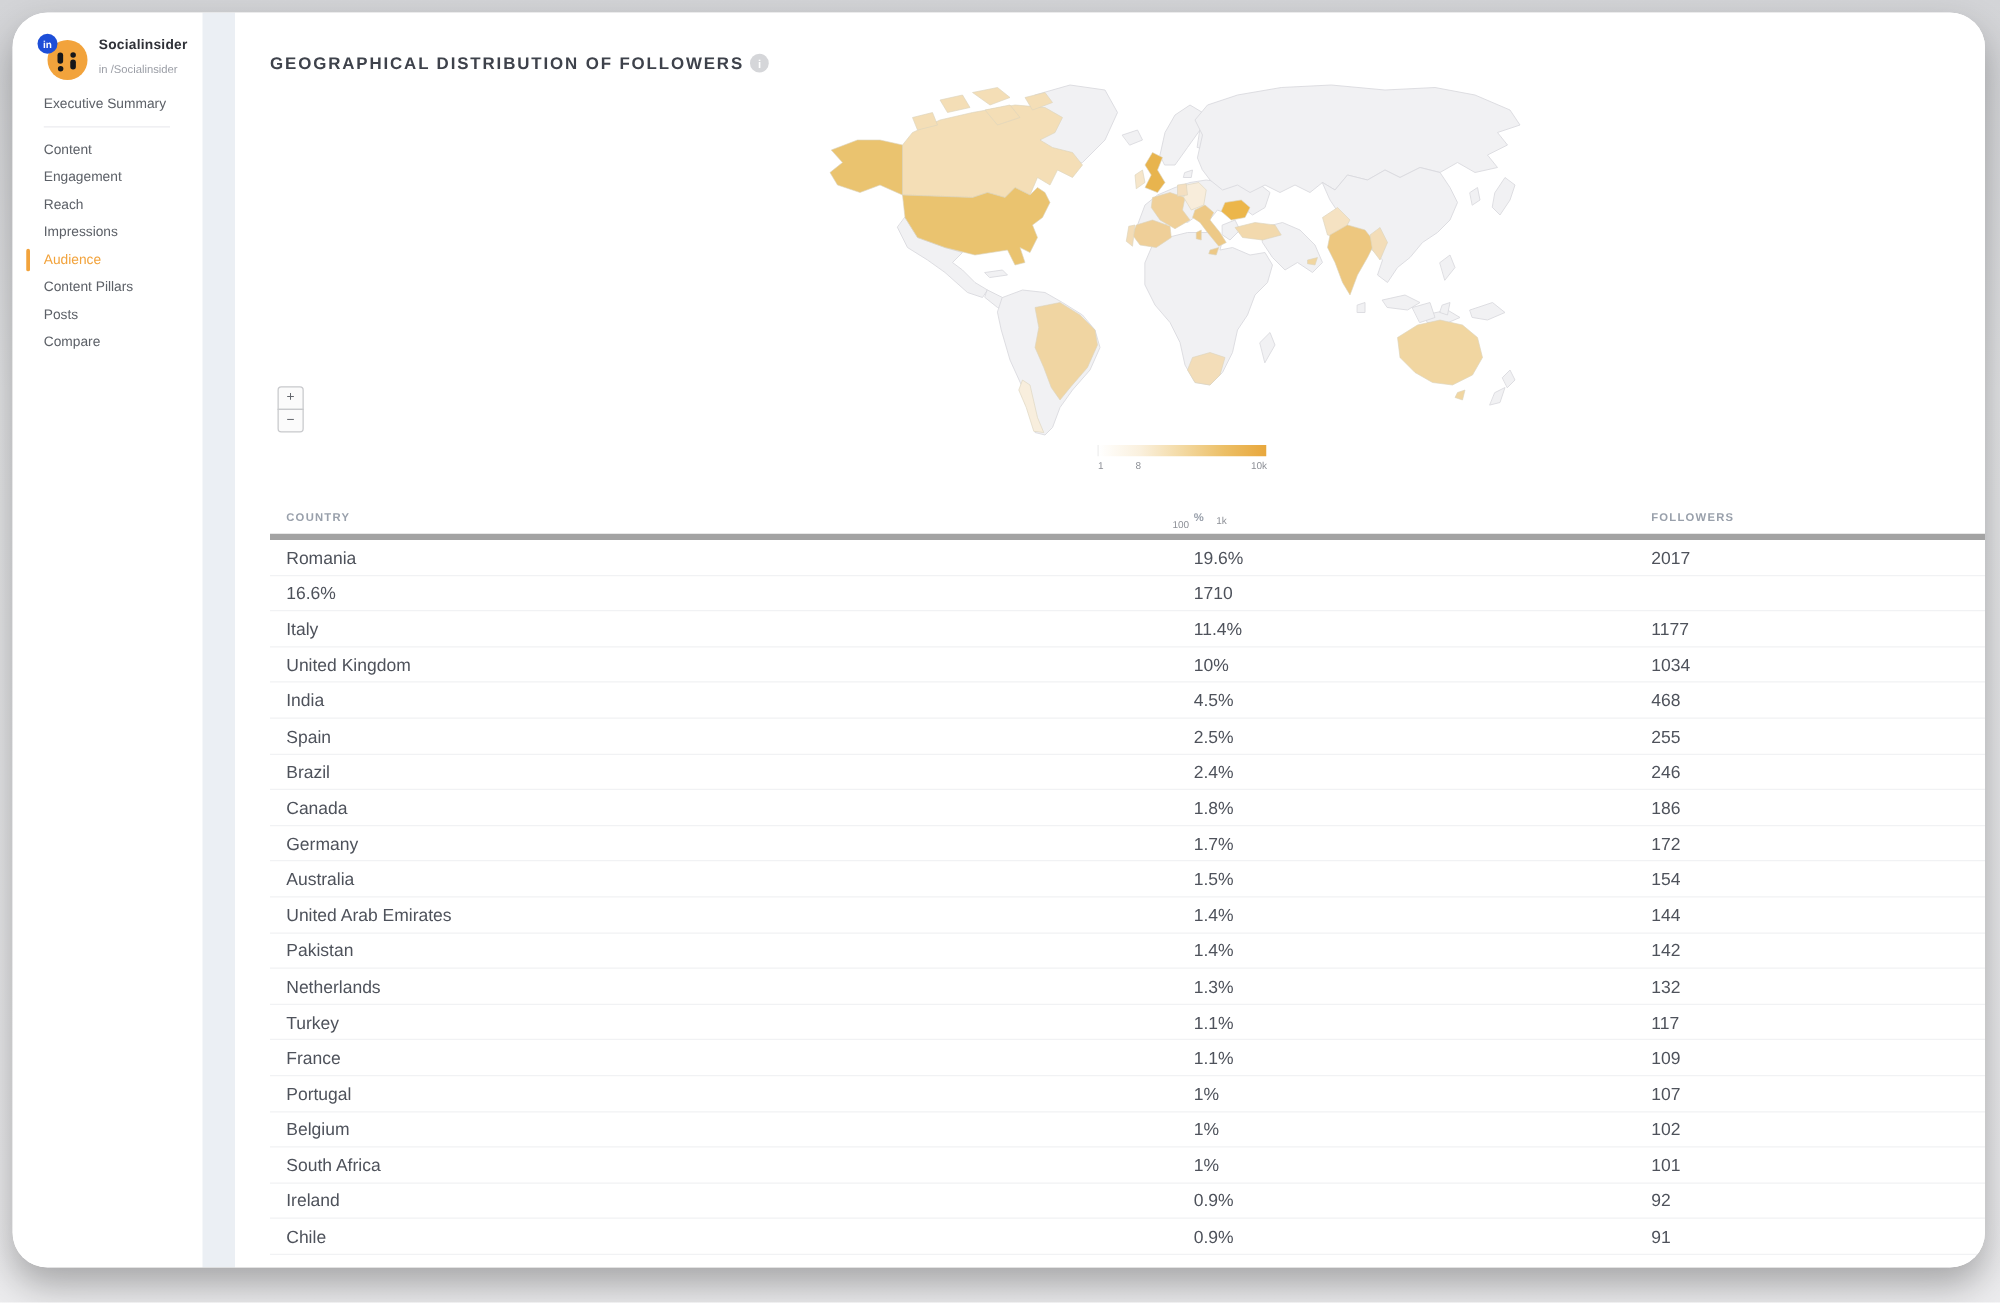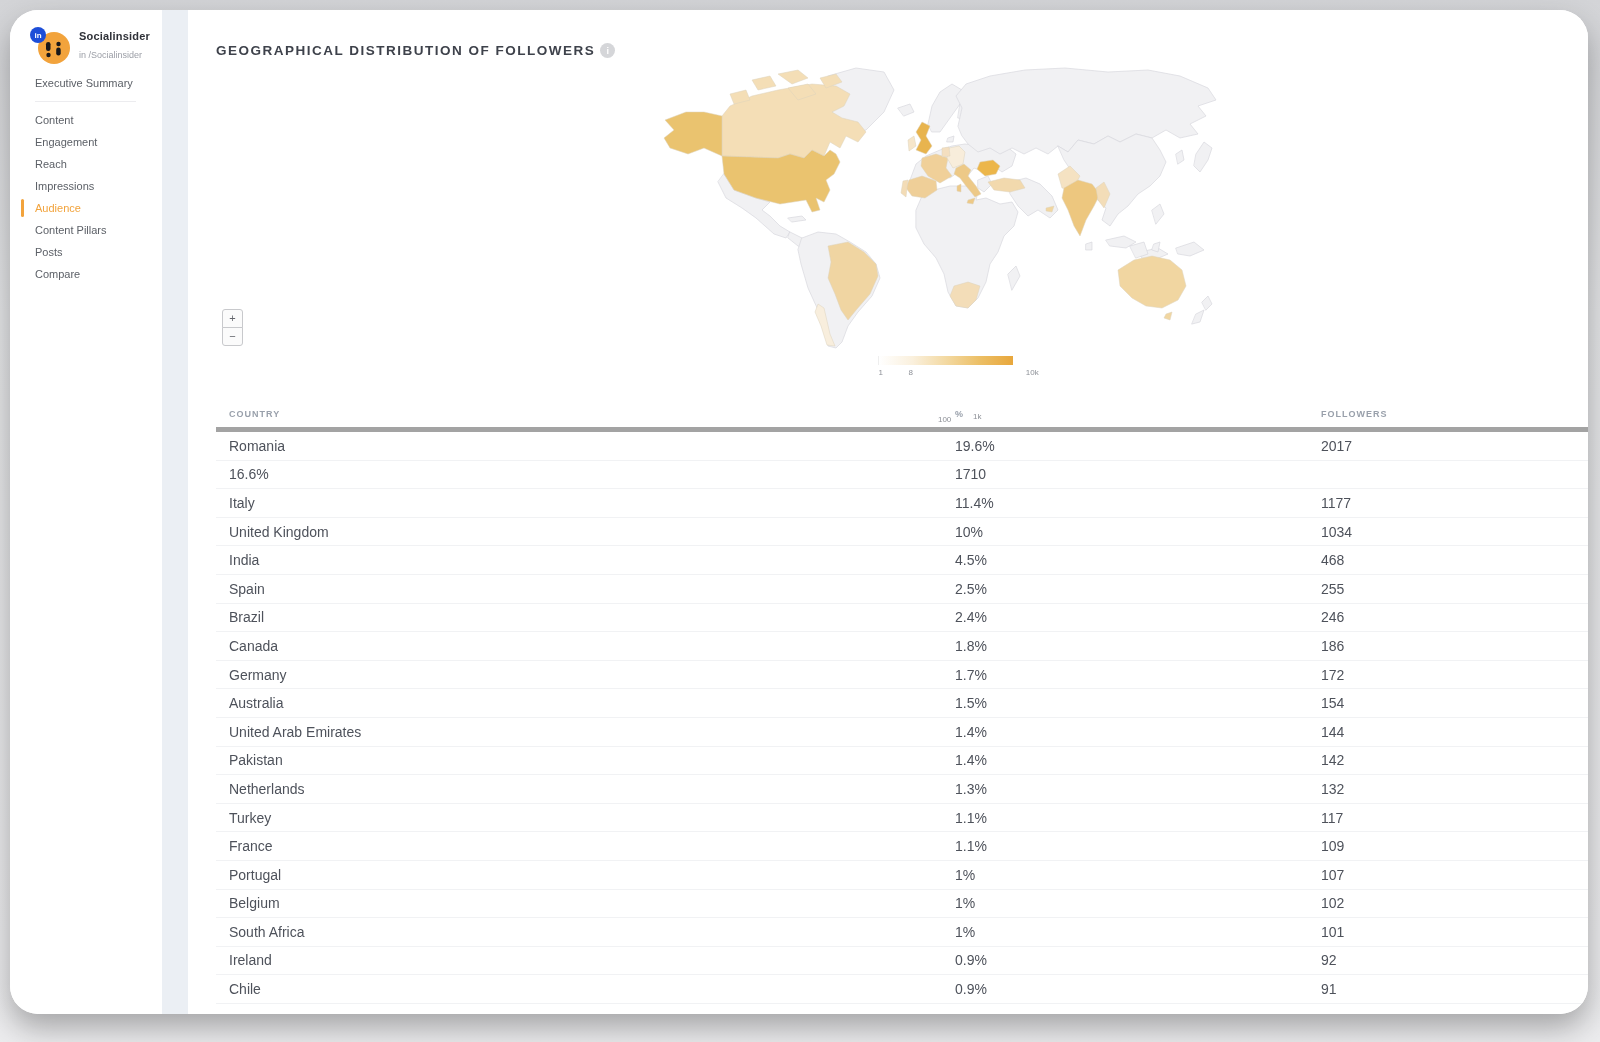--- a/index.html
+++ b/index.html
@@ -194,21 +194,21 @@
       <div class="zoom-btn zout">−</div>
     </div>
 
     <div class="legend">
       <div class="legend-bar"></div>
       <div class="legend-labels">
           <span style="left: 2%;">1</span>
           <span style="left: 24%;">8</span>
           <span style="left: 49%; margin-top: 47px;">100</span>
           <span style="left: 73%; margin-top: 44px;">1k</span>
-          <span style="left: 95%; margin-left: 25px;">10k</span>
+          <span style="left: 95%;">10k</span>
         </div>
     </div>
 
     <div class="table">
       <div class="thead">
         <div class="tcell">COUNTRY</div>
         <div class="tcell">%</div>
         <div class="tcell">FOLLOWERS</div>
       </div>
       <div>

